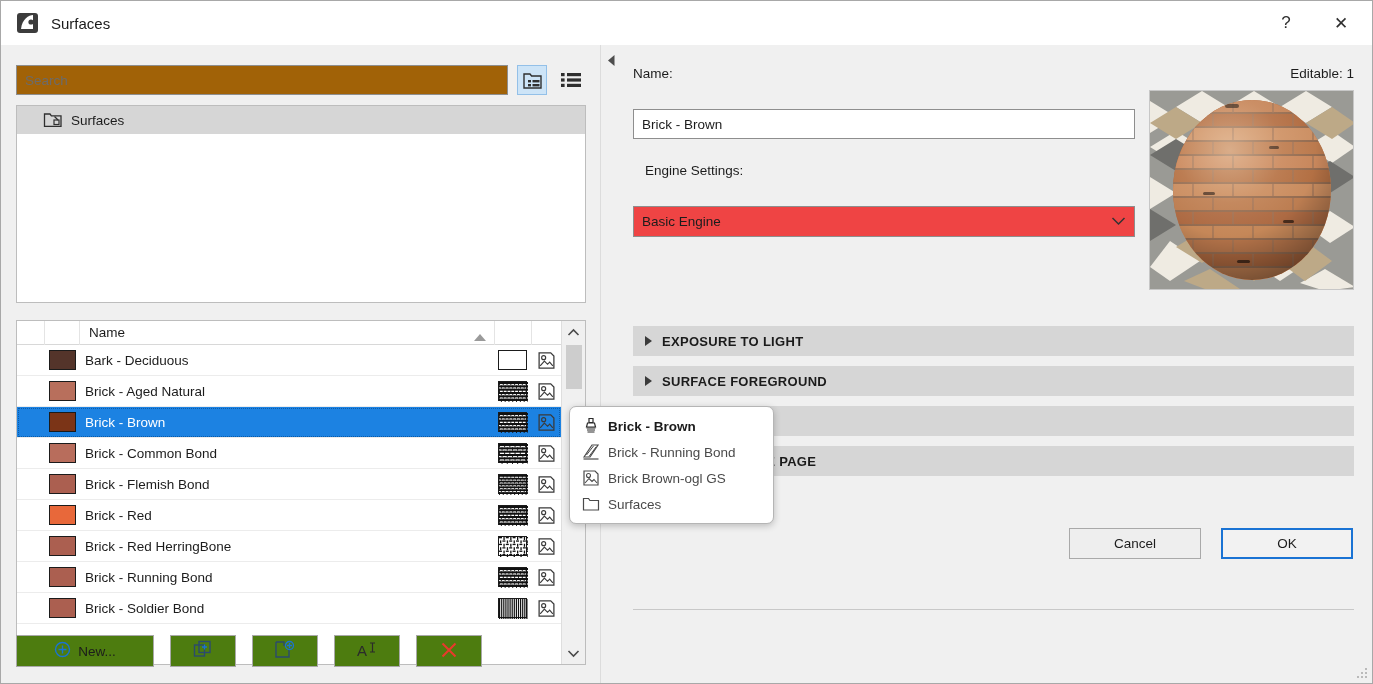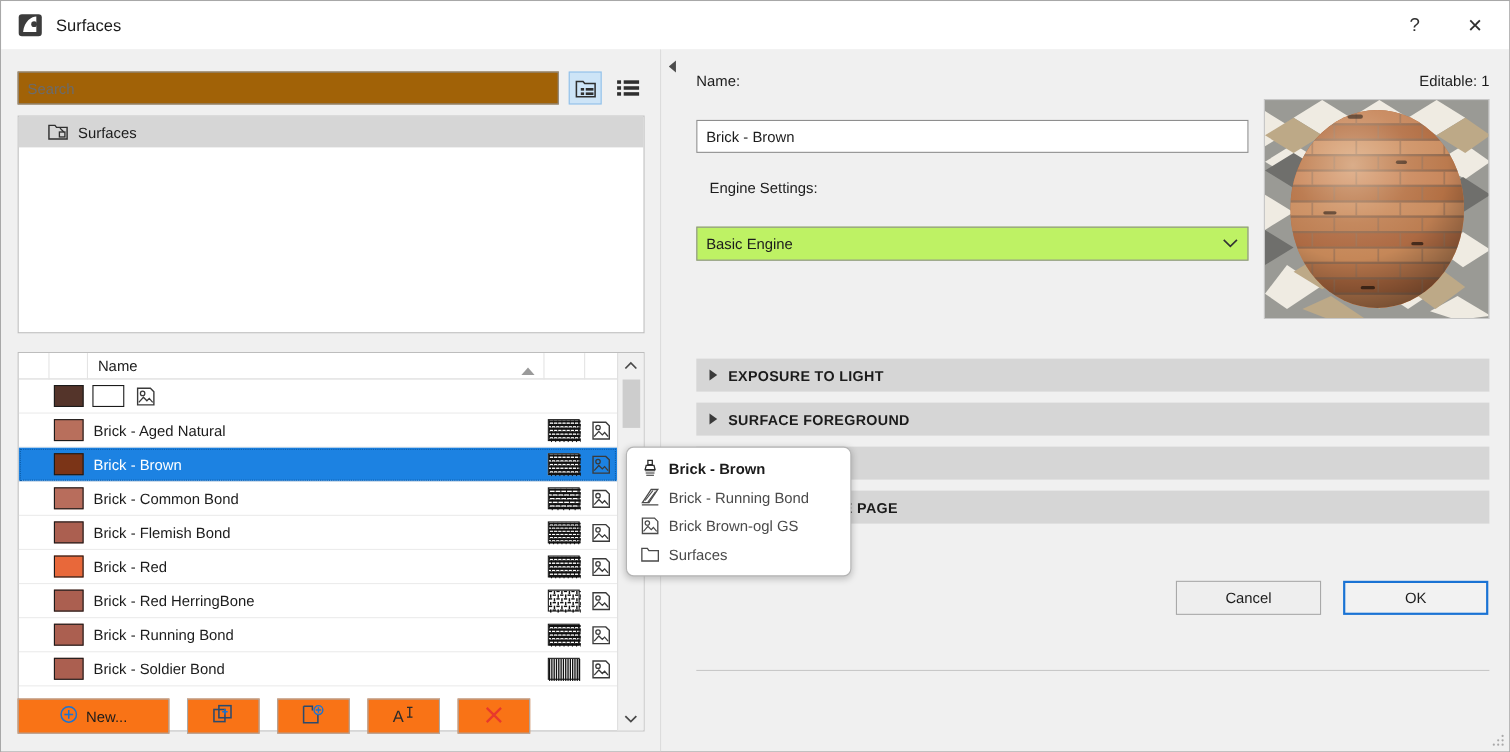--- a/index.html
+++ b/index.html
@@ -132,21 +132,21 @@
   .sb-arrow { height: 22px; width: 24px; display:flex; align-items:center; justify-content:center; font-size: 11px; color:#4a4a4a; }
   #sb-thumb { position: absolute; top: 24px; left: 4px; width: 16px; height: 44px; background: #cdcdcd; }
   #sb-track { position:absolute; top:22px; bottom:22px; left:0; width:24px; }
 
   
   #left-buttons {
     position: absolute; left: 15px; bottom: 16px; height: 32px;
     display: flex; align-items: center; gap: 16px;
   }
   .lb {
-    height: 32px; border: 1px solid #a9a9a9; background: #f97316;
+    height: 32px; border: 1px solid #a9a9a9; background: #4d7c0f;
     display: flex; align-items: center; justify-content: center;
     font-size: 13.5px; color: #1c1c1c; padding: 0 10px; gap: 7px;
   }
   .lb.w-new { width: 138px; }
   .lb.sq { width: 66px; }
 
   
   #collapse-handle {
     position: absolute; left: 2px; top: 6px; width: 14px; height: 22px;
     display: flex; align-items: center; justify-content: center;
@@ -154,21 +154,21 @@
   #name-label { position: absolute; left: 31px; top: 21px; font-size: 13.5px; }
   #editable-label { position: absolute; right: 18px; top: 21px; font-size: 13.5px; }
   #name-field {
     position: absolute; left: 31px; top: 64px; width: 502px; height: 30px;
     border: 1px solid #8e8e8e; background: #fff; padding: 0 8px;
     font-size: 13.5px; font-family: "Liberation Sans", sans-serif; color: #1c1c1c; outline: none;
   }
   #engine-label { position: absolute; left: 31px; top: 118px; font-size: 13.5px; margin-left: 12px; }
   #engine-select {
     position: absolute; left: 31px; top: 161px; width: 502px; height: 31px;
-    border: 1px solid #8e8e8e; background: #bef264;
+    border: 1px solid #8e8e8e; background: #ef4444;
     display: flex; align-items: center; padding: 0 8px;
     font-size: 13.5px;
   }
   #engine-select .caret { margin-left: auto; font-size: 12px; color: #333; }
 
   #preview {
     position: absolute; left: 547px; top: 45px; width: 205px; height: 200px;
     border: 1px solid #c7c7c7; overflow: hidden; background: #c9c9c9;
   }
   #checker { position:absolute; inset:0; }
@@ -301,20 +301,21 @@
             </div>
             <div class="ch-pat"></div>
             <div class="ch-tex"></div>
           </div>
           <div id="rows">
               <div class="trow">
                 <div class="c-pre"></div>
      <div class="c-swatch">
                   <div class="swatch-box" style="background:#54342a"></div>
                 </div>
+     <div class="c-name">Bark - Deciduous</div>
      <div class="c-pat">
                   <div class="patbox"><svg width="29" height="20"></svg></div>
                 </div>
      <div class="c-tex">
                   <svg width="19" height="19" viewBox="0 0 18 18">
   <path d="M2 1.8 h11 l3 3 v11.4 H2 Z" fill="none" stroke="#3a3a3a" stroke-width="1.2"></path>
   <circle cx="6.3" cy="6.3" r="1.9" fill="none" stroke="#3a3a3a" stroke-width="1.1"></circle>
   <path d="M3 14 L7 9.6 L10 12.6 L12 10.6 L15 14" fill="none" stroke="#3a3a3a" stroke-width="1.1"></path>
                   </svg>
                 </div>

